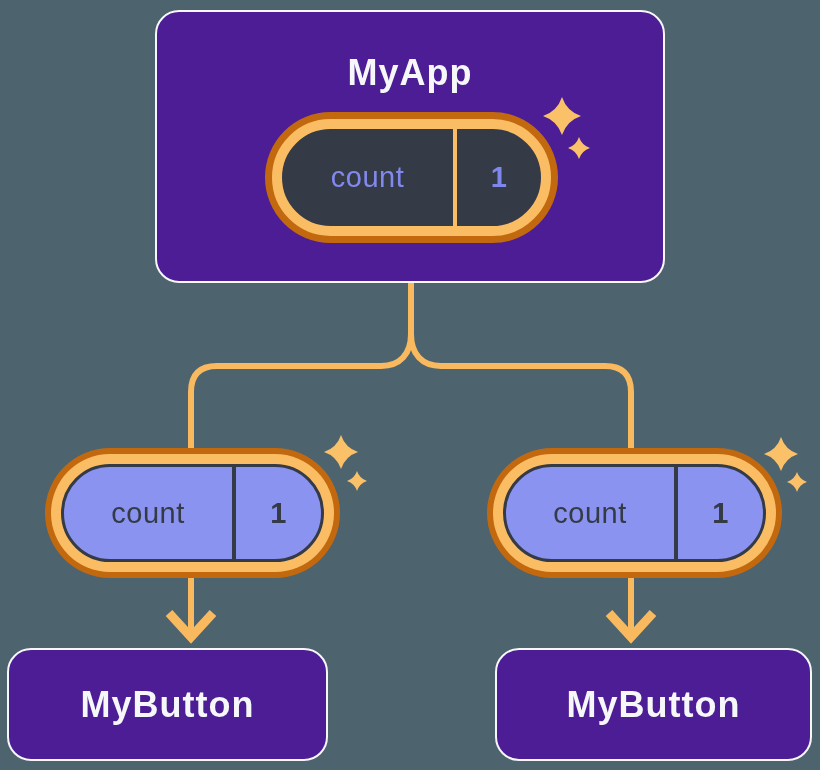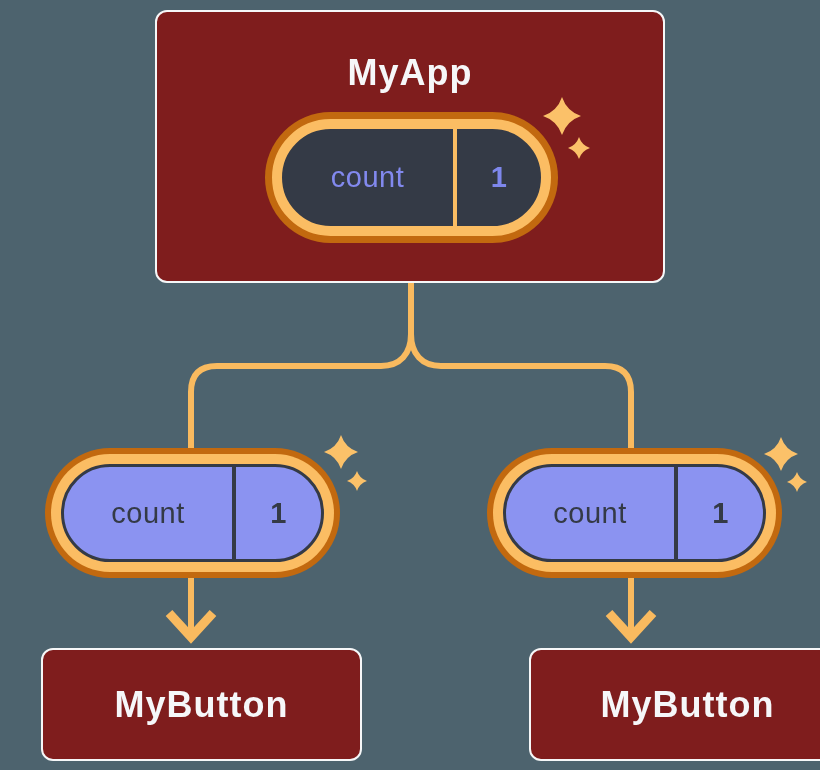--- a/index.html
+++ b/index.html
@@ -11,37 +11,37 @@
     font-family:"Liberation Sans", sans-serif;
   }
   svg.layer{position:absolute;left:0;top:0;}
   .layer-connectors{z-index:1;}
   .layer-sparkles{z-index:4;}
 
   
   .node{
     position:absolute;
     box-sizing:border-box;
-    background:#7f1d1d;
+    background:#4c1d95;
     border:2px solid #f6f7f8;
-    border-radius:12px;
+    border-radius:24px;
     z-index:2;
     color:#f6f7f9;
   }
   .node-root{left:155px;top:10px;width:510px;height:273px;}
   .node-title{
     width:100%;
     text-align:center;
     font-size:36px;
     font-weight:600;
     letter-spacing:1px;
   }
   .node-root .node-title{margin-top:40px;}
   .node-leaf{
-    display:flex;align-items:center;justify-content:flex-end;margin-left:34px;
+    display:flex;align-items:center;justify-content:flex-end;
   }
   .node-leaf-left{left:7px;top:648px;width:321px;height:113px;}
   .node-leaf-right{left:495px;top:648px;width:317px;height:113px;}
 
   
   .pill{
     position:absolute;
     box-sizing:border-box;
     border-radius:999px;
     display:flex;

